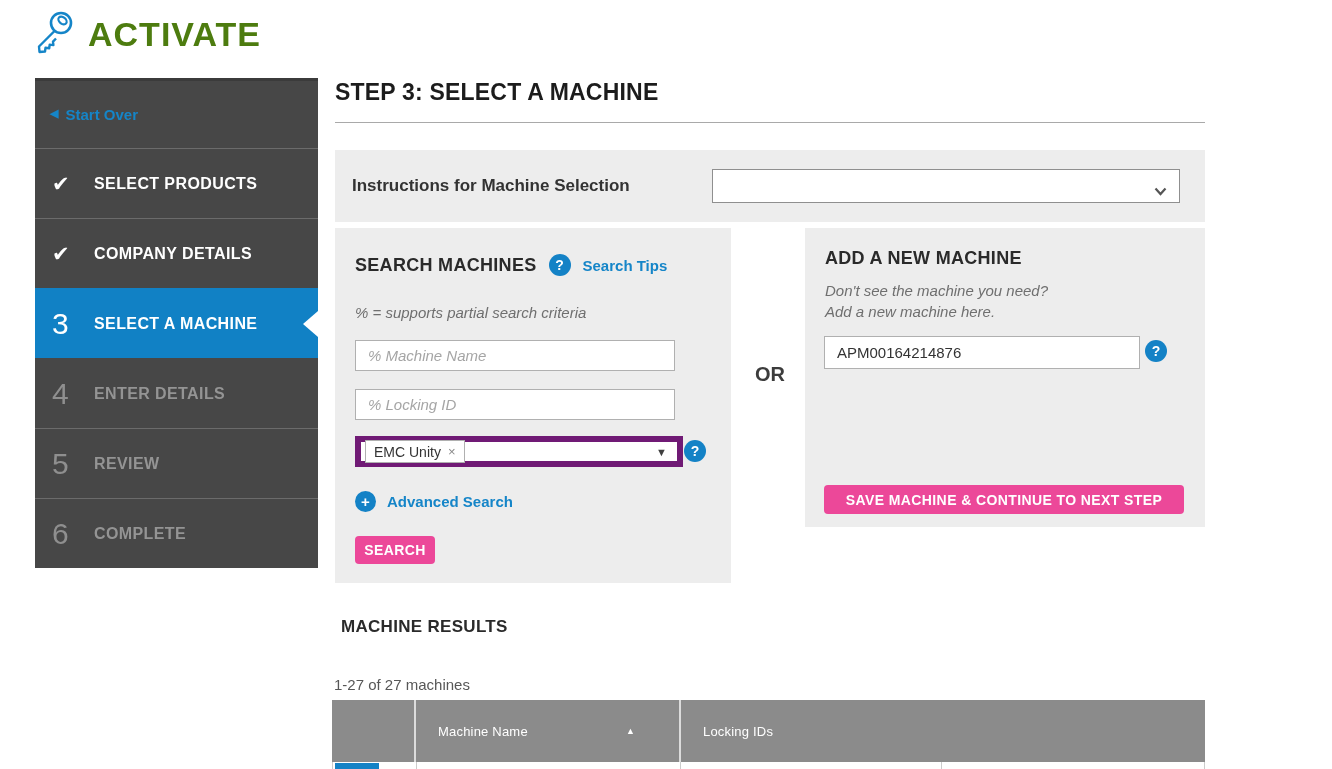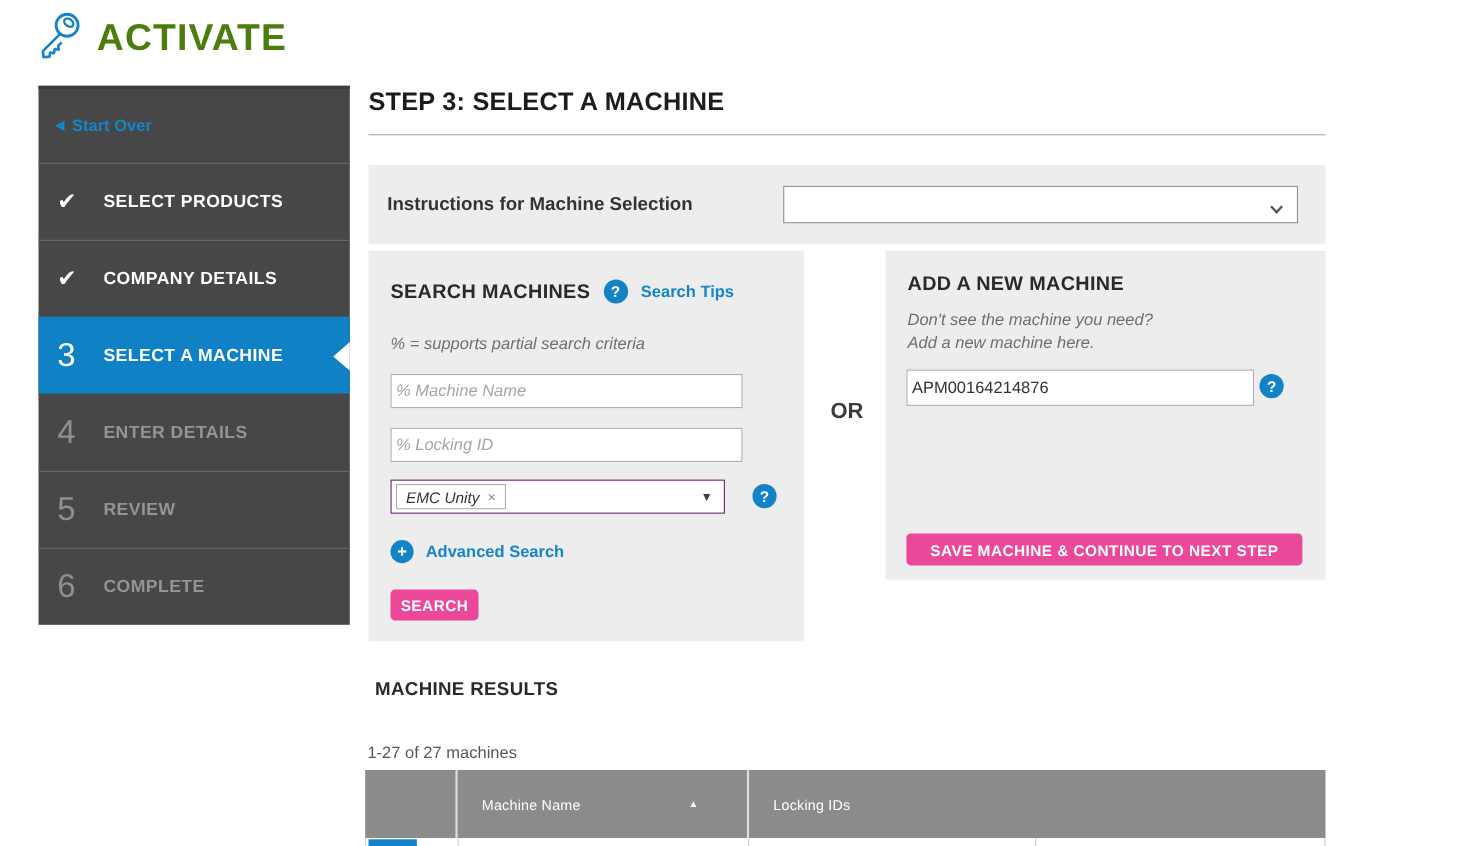--- a/index.html
+++ b/index.html
@@ -47,27 +47,27 @@
 
   .search-panel { left:335px; top:228px; width:396px; height:355px; }
   .sp-header { position:absolute; left:20px; top:26px; display:flex; align-items:center; gap:12px; }
   .panel-title { font-size:18px; font-weight:bold; color:#2a2a2a; letter-spacing:0.3px; }
   .help-circle { width:22px; height:22px; border-radius:50%; background:#1482c6; color:#fff;
                  font-size:14px; font-weight:bold; display:flex; align-items:center;
                  justify-content:center; cursor:pointer; flex:0 0 auto; }
   .link { color:#1585c8; font-weight:bold; font-size:15px; cursor:pointer; }
   .sp-hint { position:absolute; left:20px; top:76px; font-style:italic; font-size:15px; color:#6f6f6f; }
   .text-input { position:absolute; background:#fff; border:1px solid #b0b0b0; font-size:15px;
-                padding:0 4px; color:#333; font-family:"Liberation Sans", sans-serif; }
+                padding:0 12px; color:#333; font-family:"Liberation Sans", sans-serif; }
   .text-input::placeholder { color:#a5a5a5; font-style:italic; opacity:1; }
   .inp-machine { left:20px; top:112px; width:320px; height:31px; }
   .inp-locking { left:20px; top:161px; width:320px; height:31px; }
-  .multiselect { position:absolute; left:20px; top:208px; width:304px; height:31px; background:#fff;
-                 border:1px solid #701a75; display:flex; align-items:center; padding-left:4px;
-                 cursor:pointer;font-style:italic; }
+  .multiselect { position:absolute; left:20px; top:208px; width:328px; height:31px; background:#fff;
+                 border:6px solid #701a75; display:flex; align-items:center; padding-left:4px;
+                 cursor:pointer; }
   .tag { border:1px solid #b0b0b0; height:23px; display:flex; align-items:center; padding:0 8px;
          font-size:14px; color:#333; gap:7px; background:#fff; }
   .tag-x { color:#8a8a8a; font-size:13px; cursor:pointer; }
   .ms-arrow { position:absolute; right:10px; color:#3f3f3f; font-size:11px; }
   .ms-help { position:absolute; left:349px; top:212px; }
   .advanced { position:absolute; left:20px; top:263px; display:flex; align-items:center; gap:11px;
               cursor:pointer; }
   .plus-circle { width:21px; height:21px; border-radius:50%; background:#1482c6; color:#fff;
                  font-size:15px; font-weight:bold; display:flex; align-items:center;
                  justify-content:center; }

